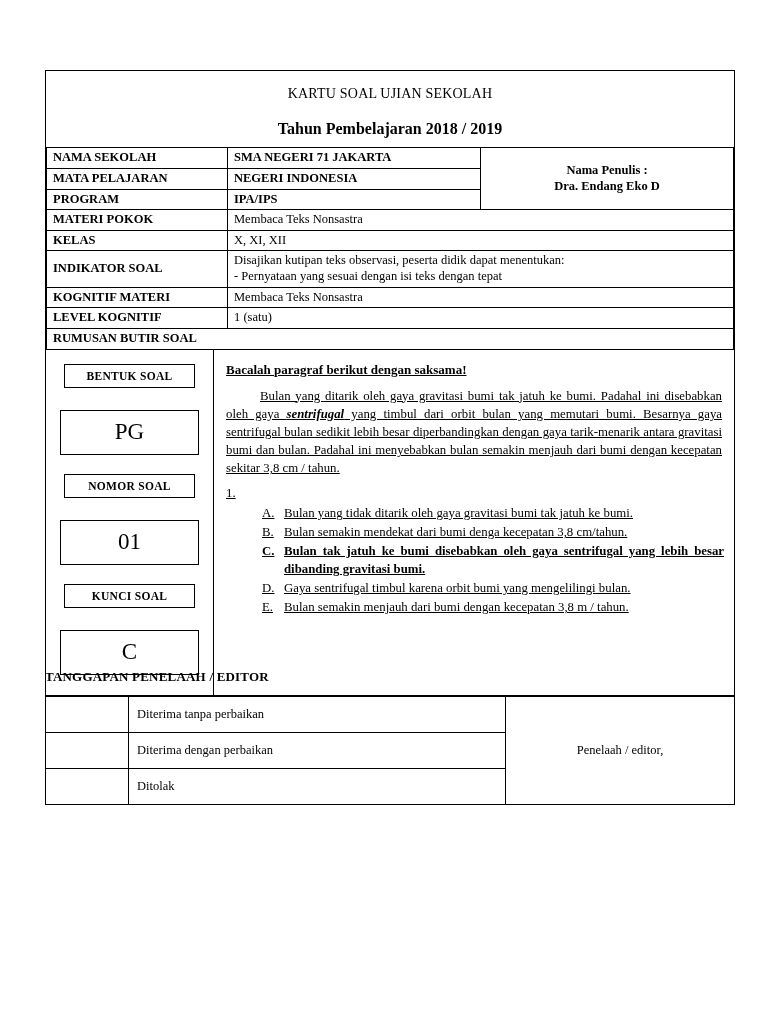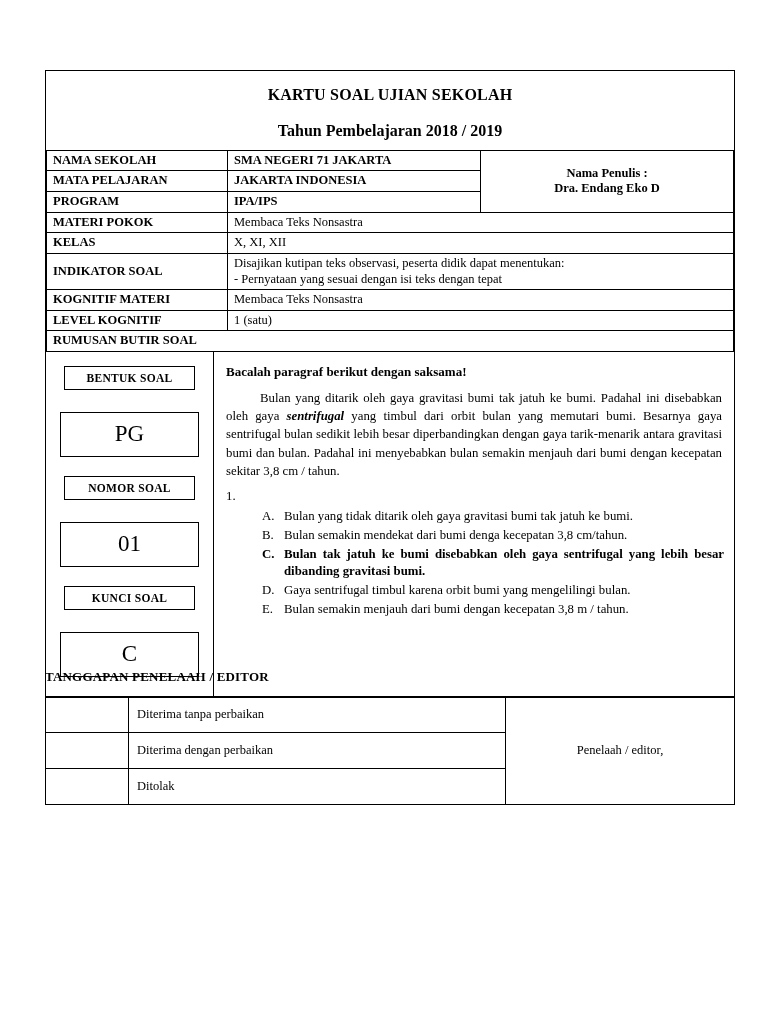--- a/index.html
+++ b/index.html
@@ -25,22 +25,22 @@
     top: 70px;
     width: 690px;
     border: 1px solid #000;
     box-sizing: border-box;
   }
   .title-block {
     text-align: center;
     padding: 14px 0 8px 0;
   }
   .title-main {
-    font-size: 16px;
-    font-weight: bold;
+    font-size: 14px;
+    font-weight: normal;
     letter-spacing: 0.2px;
     line-height: 1.25;
   }
   .title-sub {
     font-size: 16px;
     font-weight: bold;
     line-height: 1.3;
     margin-top: 16px;
   }
   table.meta {
@@ -94,20 +94,21 @@
     width: 168px;
     box-sizing: border-box;
     border-right: 1px solid #000;
     padding: 14px 12px 20px 12px;
   }
   .right-col {
     flex: 1;
     box-sizing: border-box;
     padding: 10px 10px 10px 10px;
     min-height: 330px;
+    text-decoration: underline;
   }
   .mini-label {
     border: 1px solid #000;
     text-align: center;
     font-weight: bold;
     font-size: 11.5px;
     padding: 5px 0;
     margin: 0 6px;
     letter-spacing: 0.3px;
   }
@@ -205,21 +206,21 @@
           <tr>
         <td class="lbl">NAMA SEKOLAH</td>
         <td class="val bold">SMA NEGERI 71 JAKARTA</td>
         <td class="author" rowspan="3">
           <div>Nama Penulis :</div>
           <div>Dra. Endang Eko D</div>
         </td>
       </tr>
       <tr>
         <td class="lbl">MATA PELAJARAN</td>
-        <td class="val bold">JAKARTA INDONESIA</td>
+        <td class="val bold">NEGERI INDONESIA</td>
       </tr>
       <tr>
         <td class="lbl">PROGRAM</td>
         <td class="val bold">IPA/IPS</td>
       </tr>
       <tr>
         <td class="lbl">MATERI POKOK</td>
         <td class="val" colspan="2">Membaca  Teks Nonsastra</td>
       </tr>
       <tr>

